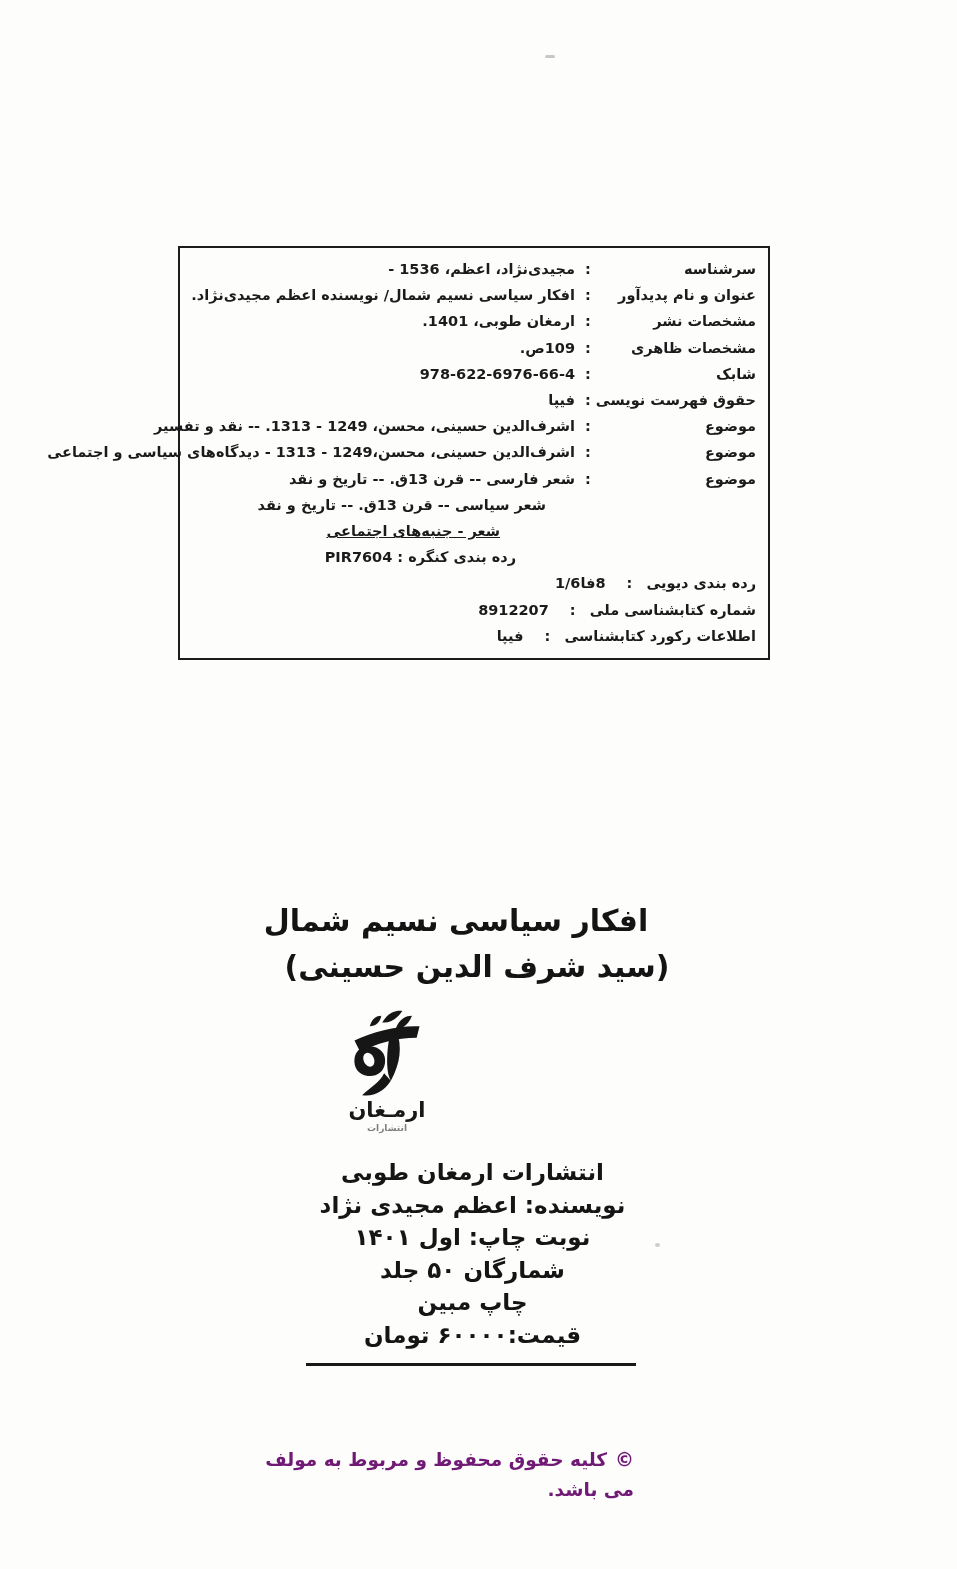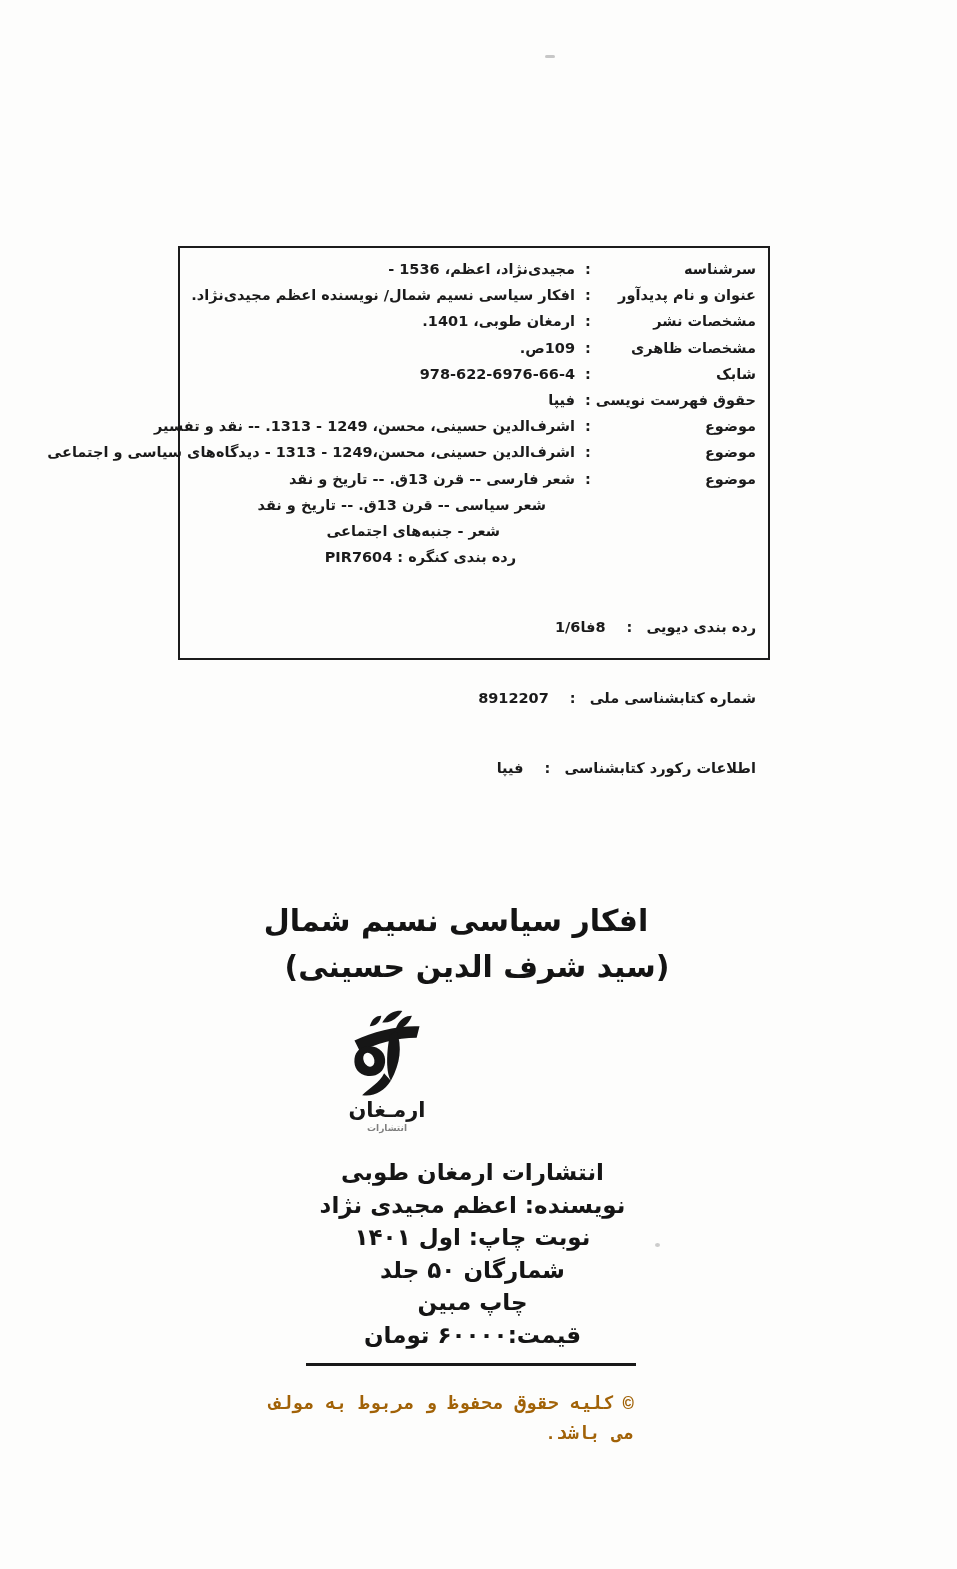--- a/index.html
+++ b/index.html
@@ -22,21 +22,21 @@
   .cat-row{
     direction:rtl;unicode-bidi:embed;
     font-size:14.5px;font-weight:700;line-height:26.2px;min-height:26.2px;
     color:#1b1b1b;
   }
   .cat-row.grid{display:grid;grid-template-columns:155px 26px 1fr;}
   .cat-row .rl{white-space:nowrap;text-align:right;}
   .cat-row.grid .rs{text-align:center;}
   .cat-row.grid .rv{text-align:start;white-space:nowrap;}
   .cat-row.cont{display:block;text-align:right;white-space:nowrap;}
-  .cat-row.tight{display:block;text-align:start;white-space:nowrap;margin-top:44px;}
+  .cat-row.tight{display:block;text-align:start;white-space:nowrap;}
   .cat-row.tight .rs{display:inline;margin:0 9px 0 16px;}
   .cat-row.tight .rl,.cat-row.tight .rv{display:inline;}
 
   
   .title-block{
     left:0;top:898px;width:936px;text-align:center;direction:rtl;
   }
   .title-line{
     font-size:30px;font-weight:700;line-height:46px;color:#141414;
     letter-spacing:.5px;
@@ -61,22 +61,22 @@
     left:0;top:1156px;width:957px;text-align:center;direction:rtl;
     transform:translateX(-6px);
   }
   .info-line{
     font-size:23px;font-weight:700;line-height:32.5px;color:#151515;
   }
 
   
   .rule{left:306px;top:1363px;width:330px;height:3px;background:#181818;}
   .copyright-line{
-    left:250px;top:1389px;width:384px;direction:rtl;text-align:start;
-    font-size:18.5px;font-weight:700;color:#a16207;line-height:30px;font-family:Liberation Mono, monospace;
+    left:250px;top:1444px;width:384px;direction:rtl;text-align:start;
+    font-size:18.5px;font-weight:700;color:#701a75;line-height:30px;
   }
   .copyright-line .csym{display:inline-block;margin-left:8px;font-size:19px;}
 
   
   .artifact-dash{left:545px;top:55px;width:10px;height:3px;background:#9a9a9a;opacity:.55;border-radius:2px;}
   .artifact-dot{left:655px;top:1243px;width:5px;height:4px;background:#ababab;opacity:.6;border-radius:50%;}
 </style>
 </head>
 <body>
 
@@ -125,21 +125,21 @@
       <div class="cat-row grid">
     <span class="rl">موضوع</span>
     <span class="rs">:</span>
     <span class="rv">شعر فارسی -- قرن 13ق. -- تاریخ و نقد</span>
   </div>
       <div class="cat-row cont" style="padding-right: 210px;">
     <span class="rl"></span>
     <span class="rs"></span>
     <span class="rv">شعر سیاسی -- قرن 13ق. -- تاریخ و نقد</span>
   </div>
-      <div class="cat-row cont" style="padding-right: 256px;">
+      <div class="cat-row cont" style="padding-right: 256px; text-decoration: underline;">
     <span class="rl"></span>
     <span class="rs"></span>
     <span class="rv">شعر - جنبه‌های اجتماعی</span>
   </div>
       <div class="cat-row cont" style="padding-right: 240px;">
     <span class="rl"></span>
     <span class="rs"></span>
     <span class="rv">رده بندی کنگره : PIR7604</span>
   </div>
       <div class="cat-row tight">

